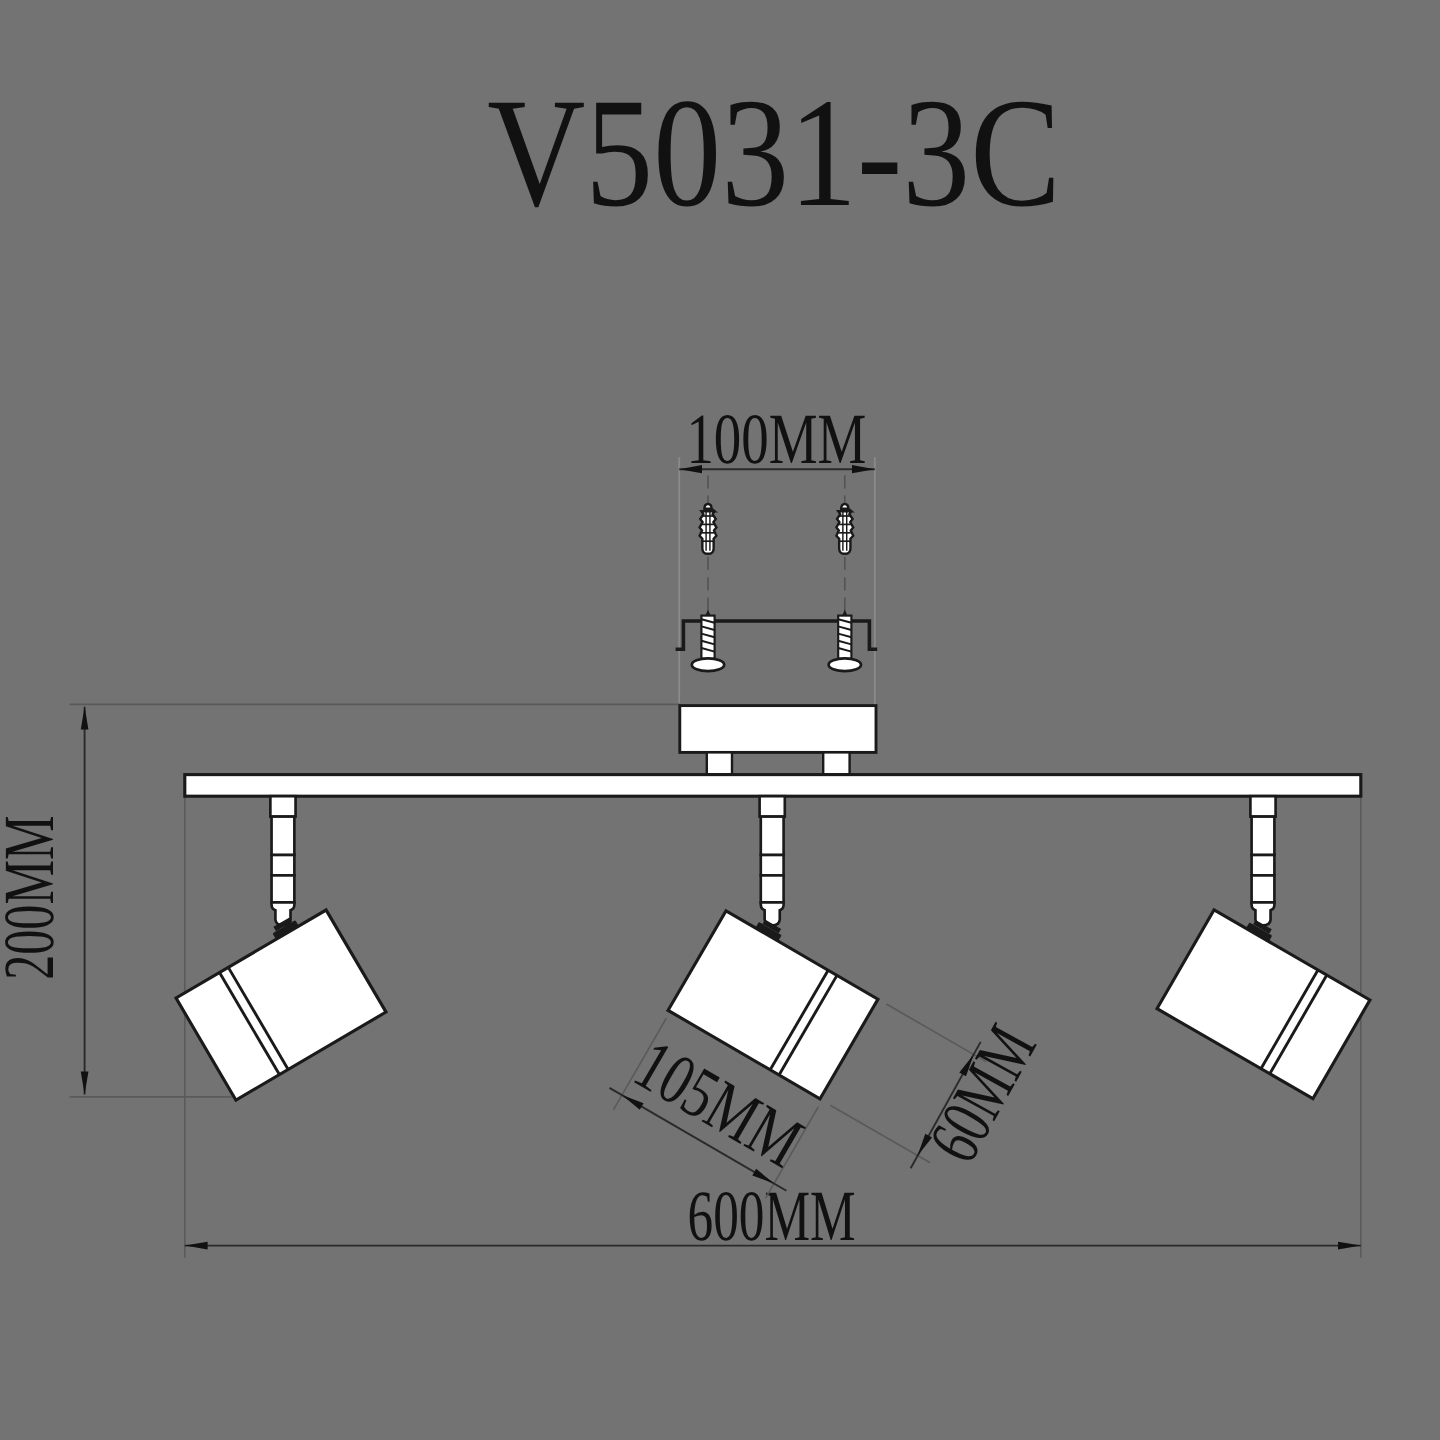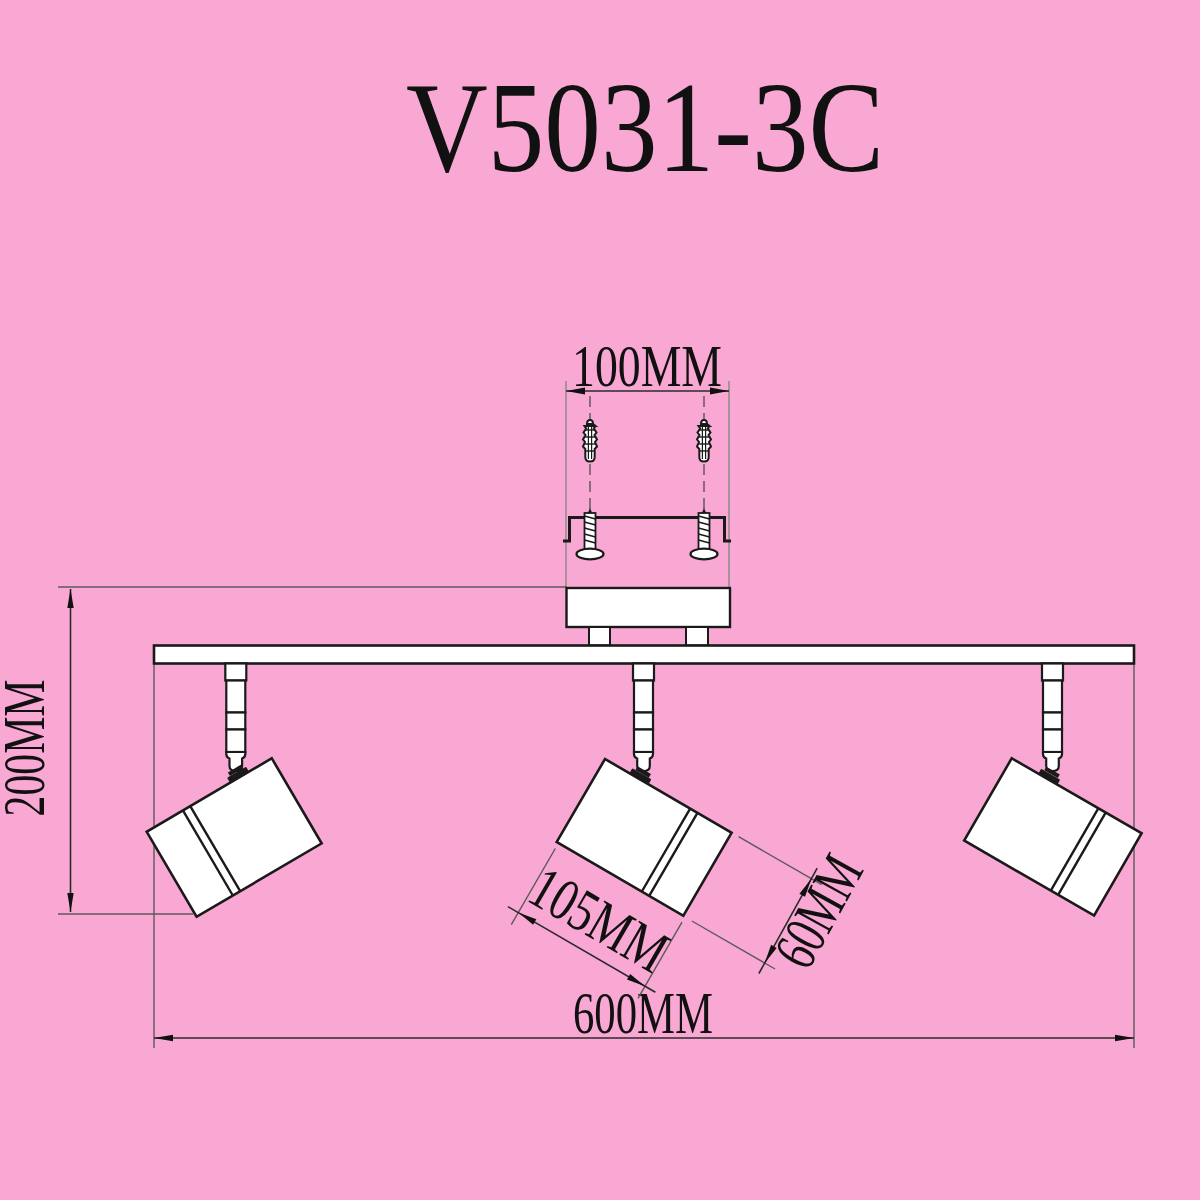--- a/index.html
+++ b/index.html
@@ -1,16 +1,16 @@
 <!DOCTYPE html>
 <html><head>
 <meta charset="utf-8">
 <style>
   html,body{margin:0;padding:0;background:#ffffff;}
-  .page{width:1200px;height:1200px;background:#f9a8d4;position:relative;overflow:hidden;}
+  .page{width:1200px;height:1200px;background:#737373;position:relative;overflow:hidden;}
   svg{display:block;}
   text{font-family:"Liberation Serif", serif; fill:#111111;}
   .t-title{font-size:130px;}
   .t-dim{font-size:60px;}
   .ln{stroke:#1a1a1a;fill:none;stroke-width:2.4;}
   .lnw{stroke:#1a1a1a;fill:#ffffff;stroke-width:2.4;}
   .dim{stroke:#2a2a2a;stroke-width:1.6;fill:none;}
   .ext{stroke:#5a5a5a;stroke-width:1.4;fill:none;}
   .extlight{stroke:#8a8a8a;stroke-width:1.5;fill:none;}
   .dash{stroke:#555555;stroke-width:1.4;fill:none;stroke-dasharray:11 6;}

